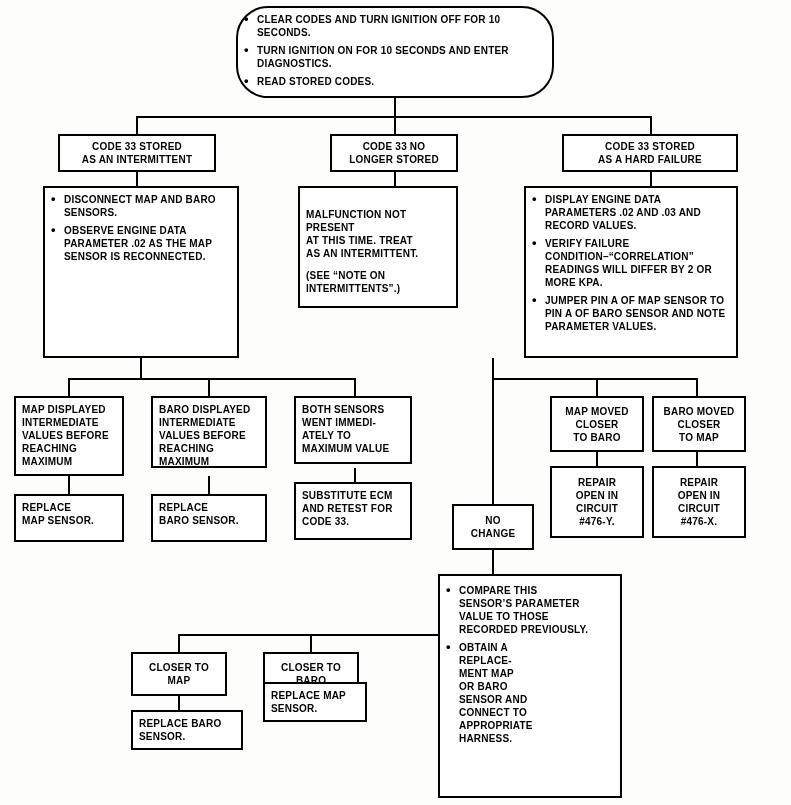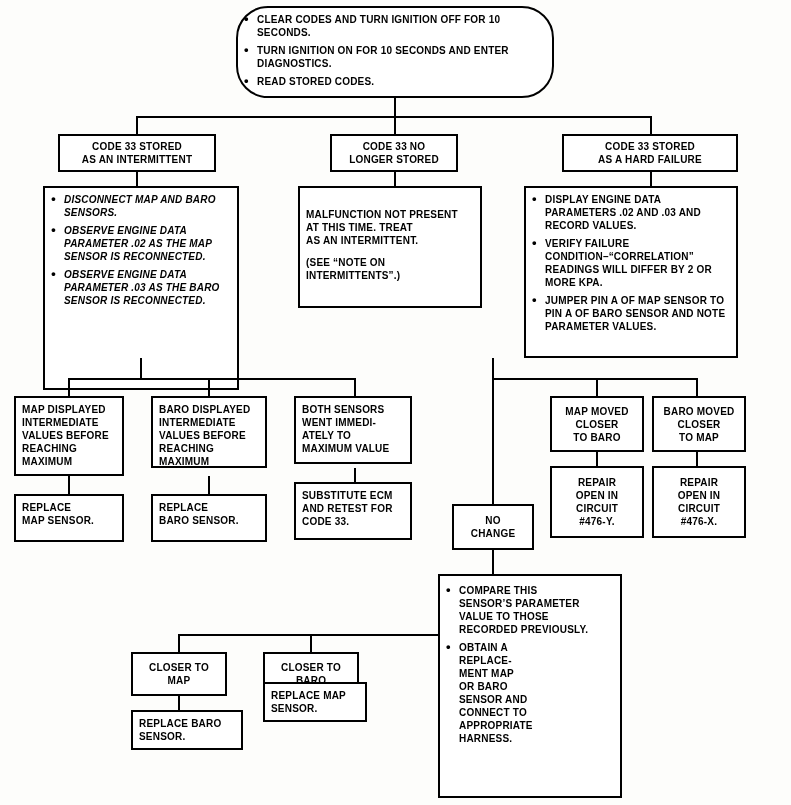--- a/index.html
+++ b/index.html
@@ -100,29 +100,28 @@
 
   <div class="box flexcenter" style="left:562px; top:134px; width:176px; height:38px;">
     <span>CODE 33 STORED</span>
     <span>AS A HARD FAILURE</span>
   </div>
 
   <div class="line vline" style="left:136px; top:172px; height:14px;"></div>
   <div class="line vline" style="left:394px; top:172px; height:14px;"></div>
   <div class="line vline" style="left:650px; top:172px; height:14px;"></div>
 
-  <div class="box left" style="left:43px; top:186px; width:196px; height:204px;font-style:italic;">
+  <div class="box left" style="left:43px; top:186px; width:196px; height:172px;">
     <ul class="bullets">
       <li>DISCONNECT MAP AND BARO SENSORS.</li>
       <li>OBSERVE ENGINE DATA PARAMETER .02 AS THE MAP SENSOR IS RECONNECTED.</li>
-      <li>OBSERVE ENGINE DATA PARAMETER .03 AS THE BARO SENSOR IS RECONNECTED.</li>
-    </ul>
-  </div>
-
-  <div class="box left" style="left:298px; top:186px; width:184px; height:122px; padding-top:20px;">
+    </ul>
+  </div>
+
+  <div class="box left" style="left:298px; top:186px; width:160px; height:122px; padding-top:20px;">
     <div>MALFUNCTION NOT PRESENT</div>
     <div>AT THIS TIME. TREAT</div>
     <div>AS AN INTERMITTENT.</div>
     <div style="margin-top:9px;">(SEE “NOTE ON</div>
     <div>INTERMITTENTS”.)</div>
   </div>
 
   <div class="box left" style="left:524px; top:186px; width:214px; height:172px;">
     <ul class="bullets">
       <li>DISPLAY ENGINE DATA PARAMETERS .02 AND .03 AND RECORD VALUES.</li>

